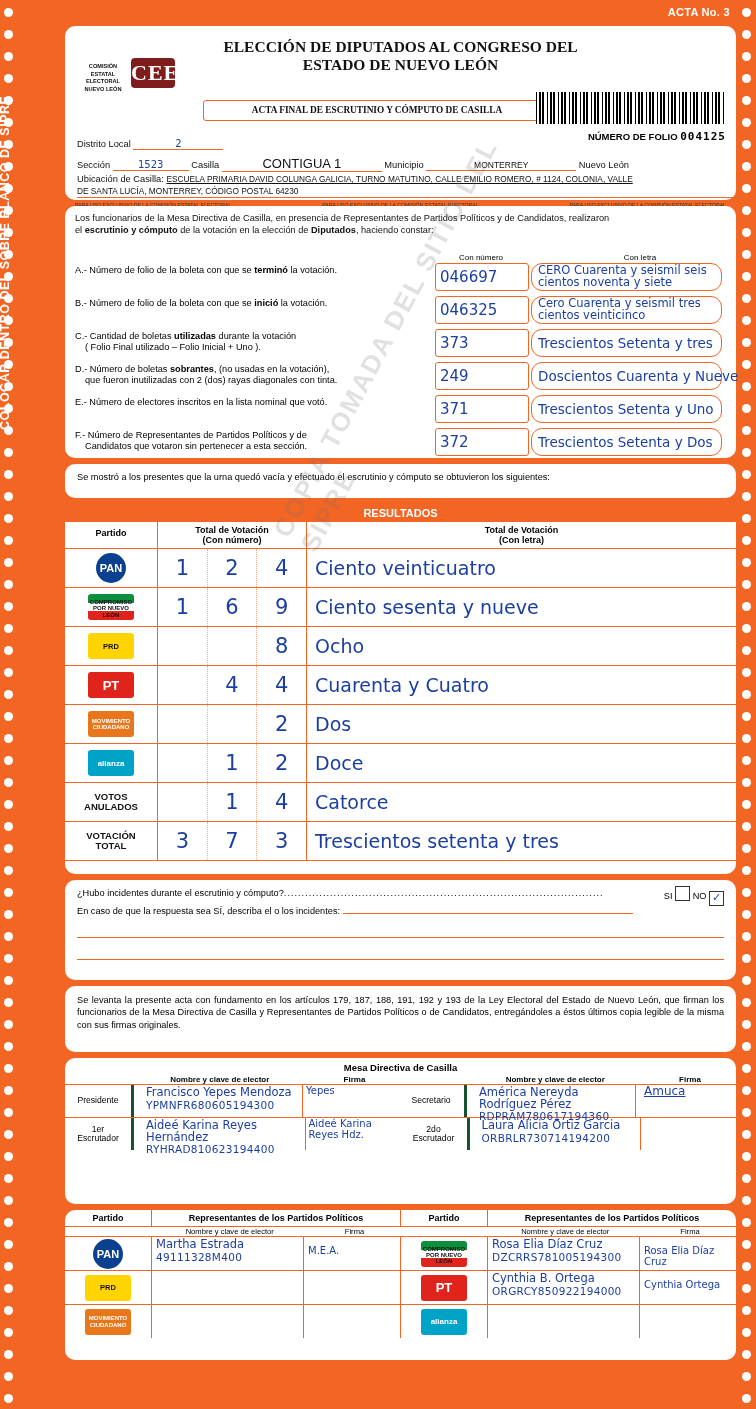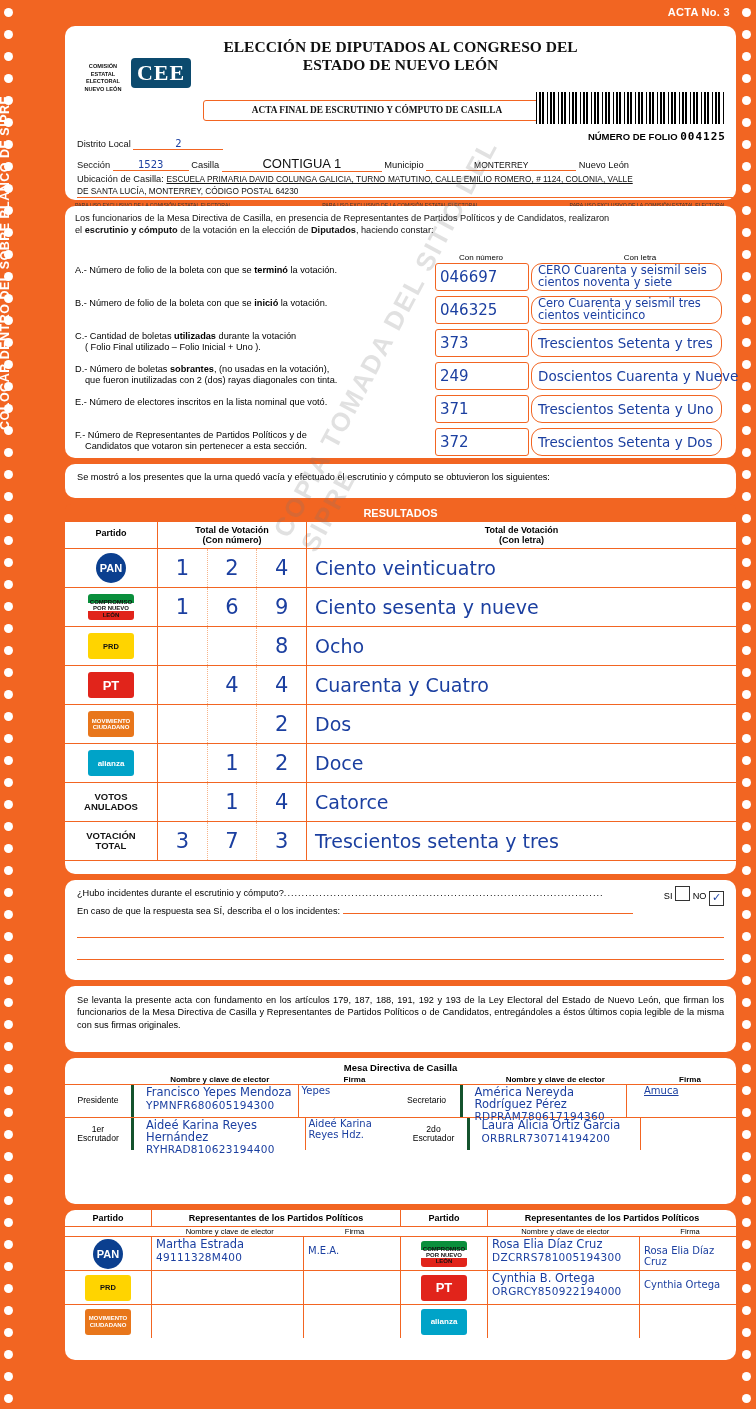--- a/index.html
+++ b/index.html
@@ -14,21 +14,21 @@
   .card{background:#ffffff;border-radius:10px;position:absolute;box-sizing:border-box;}
   .hand{font-family:"DejaVu Sans",sans-serif;color:#1b3fa0;}
   
   .acta-no{position:absolute;right:26px;top:6px;color:#fff;font-weight:bold;font-size:11px;letter-spacing:.3px;}
   
   .side-text{position:absolute;left:-2px;top:430px;width:440px;transform:rotate(-90deg);transform-origin:left top;color:#fff;font-weight:bold;font-size:12.5px;letter-spacing:.5px;}
   
   #headcard{left:45px;right:0;top:22px;height:174px;}
   .title{text-align:center;font-family:"Liberation Serif",serif;font-weight:bold;font-size:15.5px;color:#111;line-height:1.18;padding-top:12px;}
   .cee-txt{position:absolute;left:12px;top:37px;width:52px;font-size:5.6px;line-height:1.35;font-weight:bold;color:#111;text-align:center;}
-  .cee-box{position:absolute;left:66px;top:32px;width:60px;height:30px;background:#0c4a6e;border-radius:4px;color:#fff;font-family:"Liberation Serif",serif;font-weight:bold;font-size:22px;text-align:center;line-height:30px;letter-spacing:1px;}
+  .cee-box{position:absolute;left:66px;top:32px;width:44px;height:30px;background:#7f1d1d;border-radius:4px;color:#fff;font-family:"Liberation Serif",serif;font-weight:bold;font-size:22px;text-align:center;line-height:30px;letter-spacing:1px;}
   .subbar{position:absolute;left:138px;top:74px;width:346px;height:19px;border:1px solid #f26522;border-radius:3px;text-align:center;font-size:9.3px;font-weight:bold;line-height:19px;color:#111;font-family:"Liberation Serif",serif;}
   .barcode{position:absolute;right:10px;top:66px;width:190px;height:32px;
      background:repeating-linear-gradient(90deg,#000 0 1px,#fff 1px 3px,#000 3px 5px,#fff 5px 6px,#000 6px 8px,#fff 8px 11px);}
   .folio{position:absolute;right:10px;top:104px;font-size:9.5px;font-weight:bold;}
   .folio .num{font-family:"DejaVu Sans Mono",monospace;font-size:11px;letter-spacing:1px;}
   .fld{position:absolute;font-size:9.3px;color:#111;}
   .ul{border-bottom:1px solid #f26522;display:inline-block;text-align:center;}
   .note-row{position:absolute;left:10px;right:10px;top:152px;display:flex;justify-content:space-between;font-size:5.2px;color:#333;}
   
   #introcard{left:45px;right:0;top:202px;height:252px;padding:6px 10px;}
@@ -504,21 +504,21 @@
             <div class="mr-name">
               <div class="hand nm">Francisco Yepes Mendoza</div>
               <div class="hand key">YPMNFR680605194300</div>
             </div>
             <div class="mr-firma hand" style="font-size: 10px; padding-left: 3px; line-height: 1.1;">Yepes</div>
             <div class="mr-role">Secretario</div>
             <div class="mr-name">
               <div class="hand nm">América Nereyda Rodríguez Pérez</div>
               <div class="hand key">RDPRAM780617194360</div>
             </div>
-            <div class="mr-firma hand" style="font-size: 10px; padding-left: 17px; line-height: 1.1; text-decoration: underline;">Amuca</div>
+            <div class="mr-firma hand" style="font-size: 12px; padding-left: 8px; line-height: 1.1; text-decoration: underline;">Amuca</div>
           </div>
           <div class="mesa-row">
             <div class="mr-role">1er<br>Escrutador</div>
             <div class="mr-name">
               <div class="hand nm">Aideé Karina Reyes Hernández</div>
               <div class="hand key">RYHRAD810623194400</div>
             </div>
             <div class="mr-firma hand" style="font-size: 10px; padding-left: 3px; line-height: 1.1;">Aideé Karina Reyes Hdz.</div>
             <div class="mr-role">2do<br>Escrutador</div>
             <div class="mr-name">

